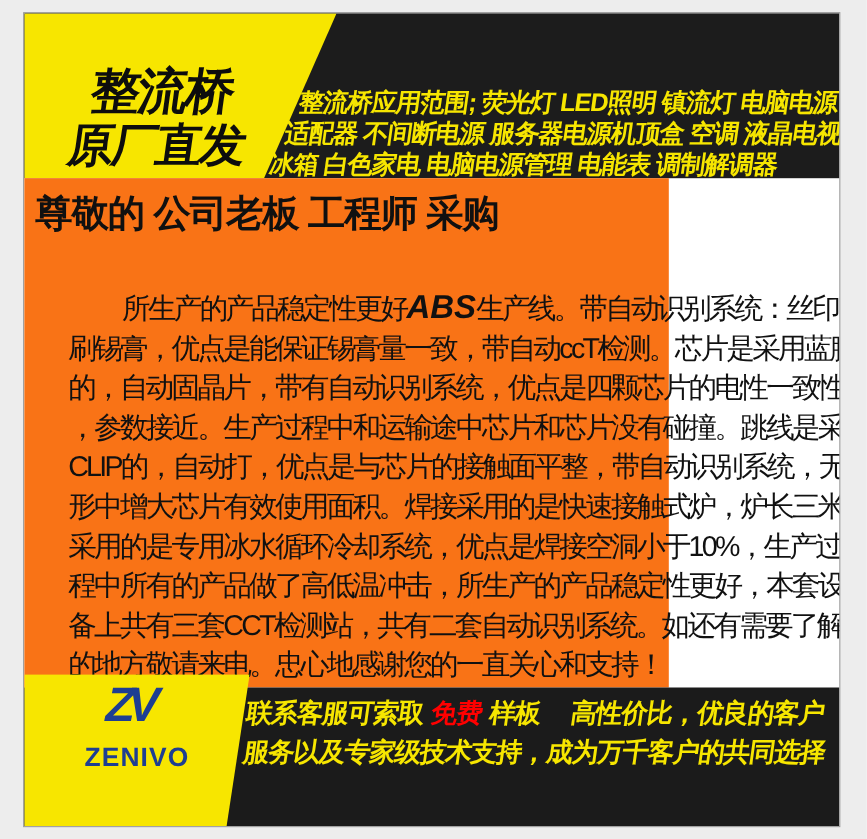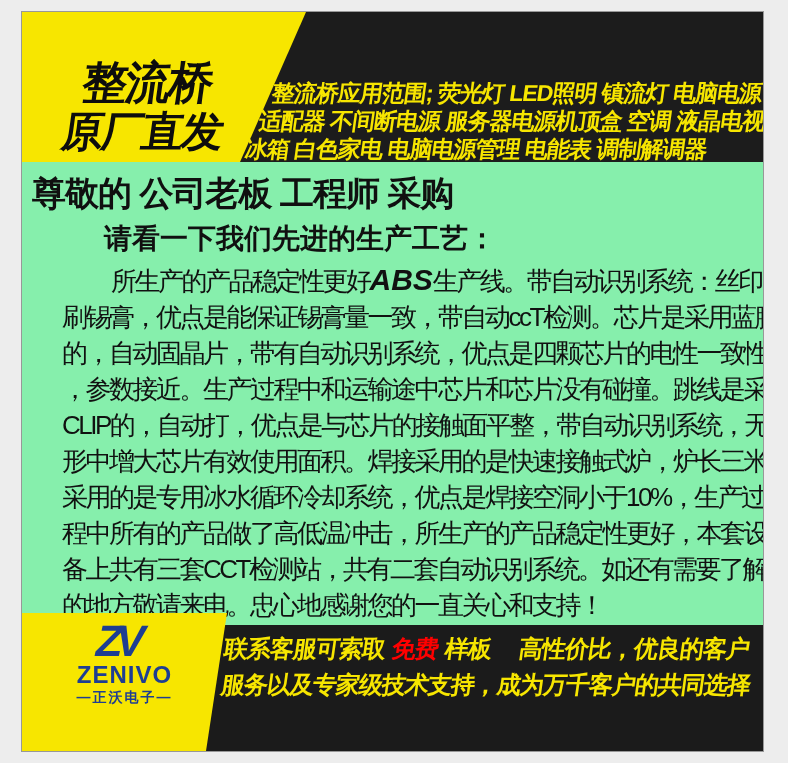--- a/index.html
+++ b/index.html
@@ -24,21 +24,21 @@
   .factory-title.t1{left:28px;top:48px;width:195px;font-size:45px;letter-spacing:-2px;}
   .factory-title.t2{left:14px;top:99px;width:212px;font-size:42px;letter-spacing:-2px;}
   .app-line{
     position:absolute;color:#f7e600;font-size:23px;font-weight:700;line-height:1;
     transform:skewX(-8deg);white-space:nowrap;letter-spacing:-1px;
   }
   .app-line.a0{left:250px;top:70px;}
   .app-line.a1{left:237px;top:98px;}
   .app-line.a2{left:223px;top:126px;}
   
-  .blue-section{position:absolute;left:0;top:150px;width:741px;height:463px;background:#86efac;color:#101010;}
+  .blue-section{position:absolute;left:0;top:150px;width:586px;height:463px;background:#f97316;color:#101010;}
   .greeting{position:absolute;left:10px;top:9px;font-size:34px;font-weight:800;letter-spacing:-1px;white-space:nowrap;}
   .subheading{position:absolute;left:82px;top:58px;font-size:28px;font-weight:800;white-space:nowrap;}
   .body-text{position:absolute;left:40px;top:100px;font-size:26px;line-height:36px;
     letter-spacing:-2.5px;white-space:nowrap;color:#111;}
   .body-text .indent{display:inline-block;width:49px;}
   .abs-strong{font-size:30px;font-weight:800;letter-spacing:0;font-style:italic;}
   
   .footer-banner{position:absolute;left:0;top:613px;width:741px;height:126px;background:#1b1b1b;}
   .f-line{position:absolute;color:#f7e600;font-size:24px;font-weight:700;line-height:1;
     transform:skewX(-8deg);white-space:nowrap;letter-spacing:-1px;}
@@ -46,40 +46,39 @@
   .f-line.l2{left:199px;top:48px;}
   .free{color:#ff0000;margin:0 7px;}
   .gap{display:inline-block;width:28px;}
   
   .logo-block{
     position:absolute;left:0;top:601px;width:205px;height:138px;background:#f7e600;
     clip-path:polygon(0 0,100% 0,184px 100%,0 100%);z-index:5;text-align:center;color:#1e3e92;
   }
   .zv{margin-top:6px;font-size:44px;font-weight:900;letter-spacing:-7px;line-height:1;
     transform:skewX(-12deg);padding-right:14px;}
-  .zenivo{margin-top:0;font-size:24px;font-weight:900;letter-spacing:1px;line-height:1;}
+  .zenivo{margin-top:14px;font-size:24px;font-weight:900;letter-spacing:1px;line-height:1;}
   .logo-cn{margin-top:3px;font-size:14px;font-weight:700;letter-spacing:2px;line-height:1;}
 </style>
 </head>
 <body>
 
 <div class="canvas">
 
   <div class="top-banner">
     <div class="yellow-wedge"></div>
     <div class="factory-title t1">整流桥</div>
     <div class="factory-title t2">原厂直发</div>
     <div class="app-line a0">整流桥应用范围; 荧光灯 LED照明 镇流灯 电脑电源</div>
     <div class="app-line a1">适配器 不间断电源 服务器电源机顶盒 空调 液晶电视</div>
     <div class="app-line a2">冰箱 白色家电 电脑电源管理 电能表 调制解调器</div>
   </div>
 
   <div class="blue-section">
     <div class="greeting">尊敬的 公司老板 工程师 采购</div>
-    <div class="subheading">请看一下我们先进的生产工艺：</div>
     <div class="body-text">
       <div><span class="indent"></span><span>所生产的产品稳定性更好</span><span class="abs-strong">ABS</span><span>生产线。带自动识别系统：丝印</span></div>
       <div>刷锡膏，优点是能保证锡膏量一致，带自动ccT检测。芯片是采用蓝膜</div>
       <div>的，自动固晶片，带有自动识别系统，优点是四颗芯片的电性一致性好</div>
       <div>，参数接近。生产过程中和运输途中芯片和芯片没有碰撞。跳线是采用</div>
       <div>CLIP的，自动打，优点是与芯片的接触面平整，带自动识别系统，无</div>
       <div>形中增大芯片有效使用面积。焊接采用的是快速接触式炉，炉长三米，</div>
       <div>采用的是专用冰水循环冷却系统，优点是焊接空洞小于10%，生产过</div>
       <div>程中所有的产品做了高低温冲击，所生产的产品稳定性更好，本套设</div>
       <div>备上共有三套CCT检测站，共有二套自动识别系统。如还有需要了解</div>
@@ -88,16 +87,15 @@
   </div>
 
   <div class="footer-banner">
     <div class="f-line l1"><span>联系客服可索取</span><span class="free">免费</span><span>样板</span><span class="gap"></span><span>高性价比，优良的客户</span></div>
     <div class="f-line l2">服务以及专家级技术支持，成为万千客户的共同选择</div>
   </div>
 
   <div class="logo-block">
     <div class="zv">ZV</div>
     <div class="zenivo">ZENIVO</div>
-    <div class="logo-cn">—正沃电子—</div>
   </div>
 
 </div>
 
 </body></html>

